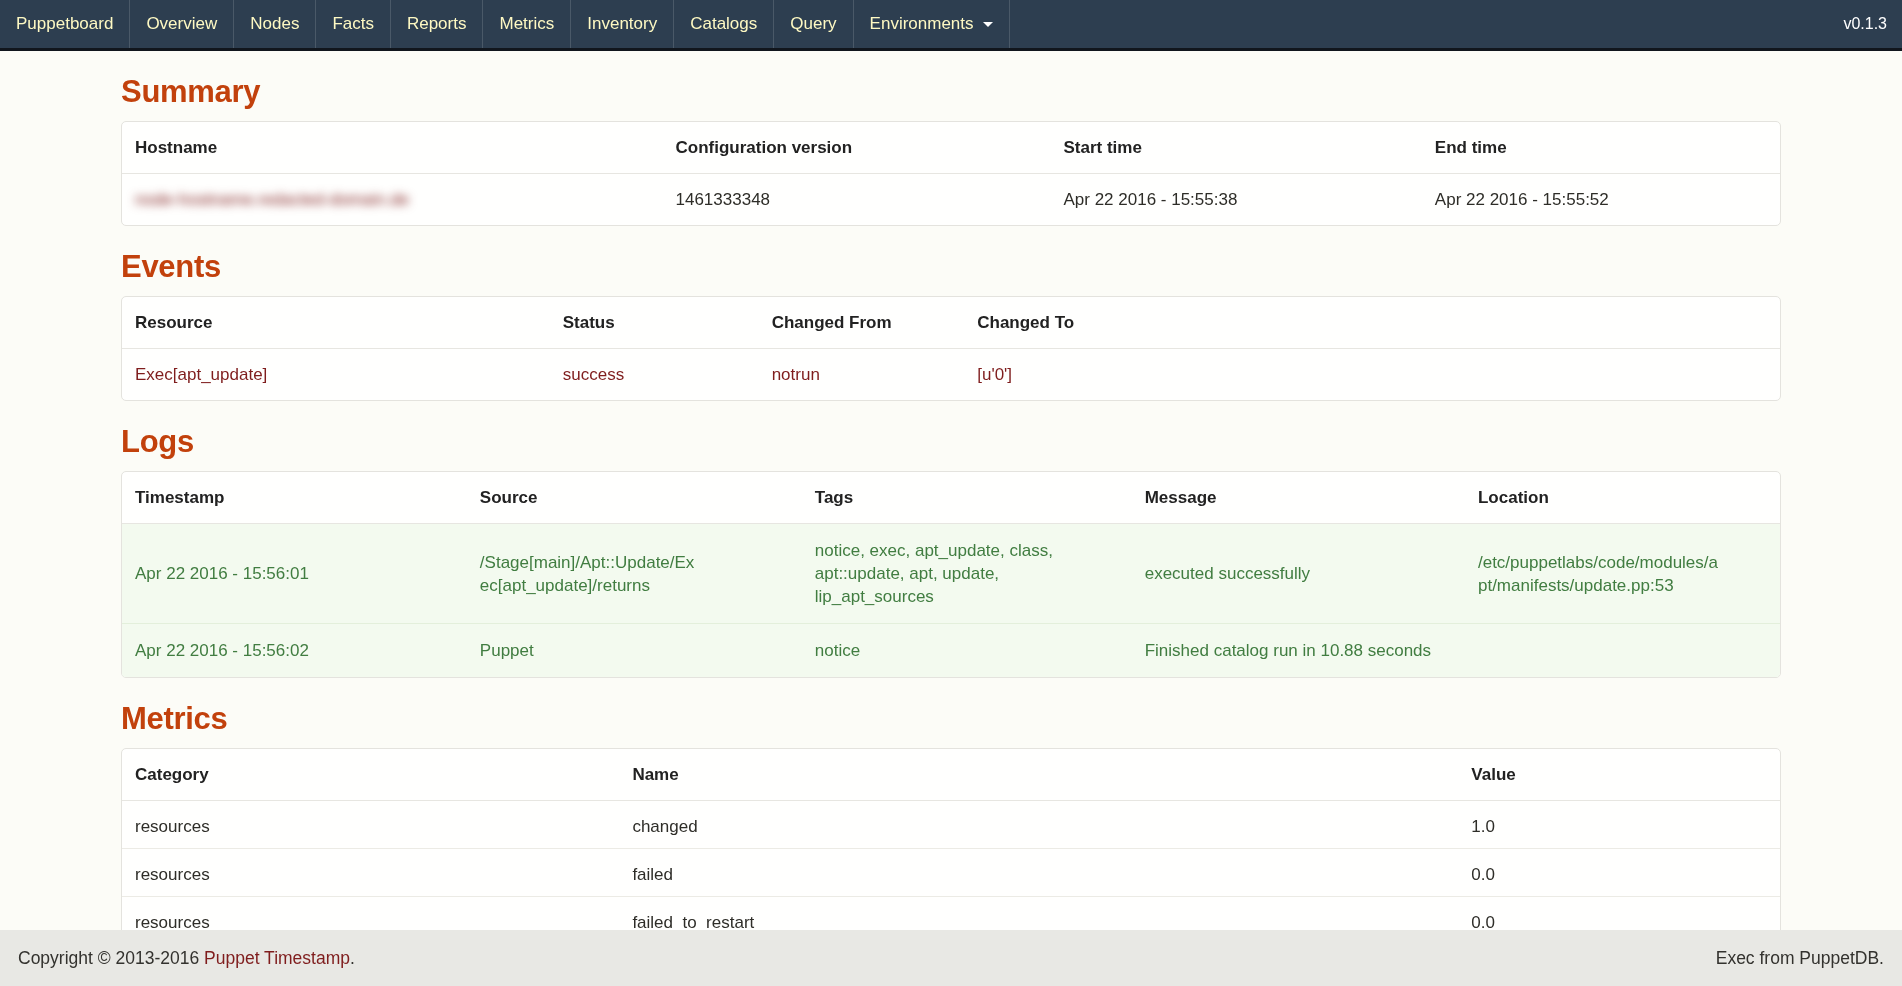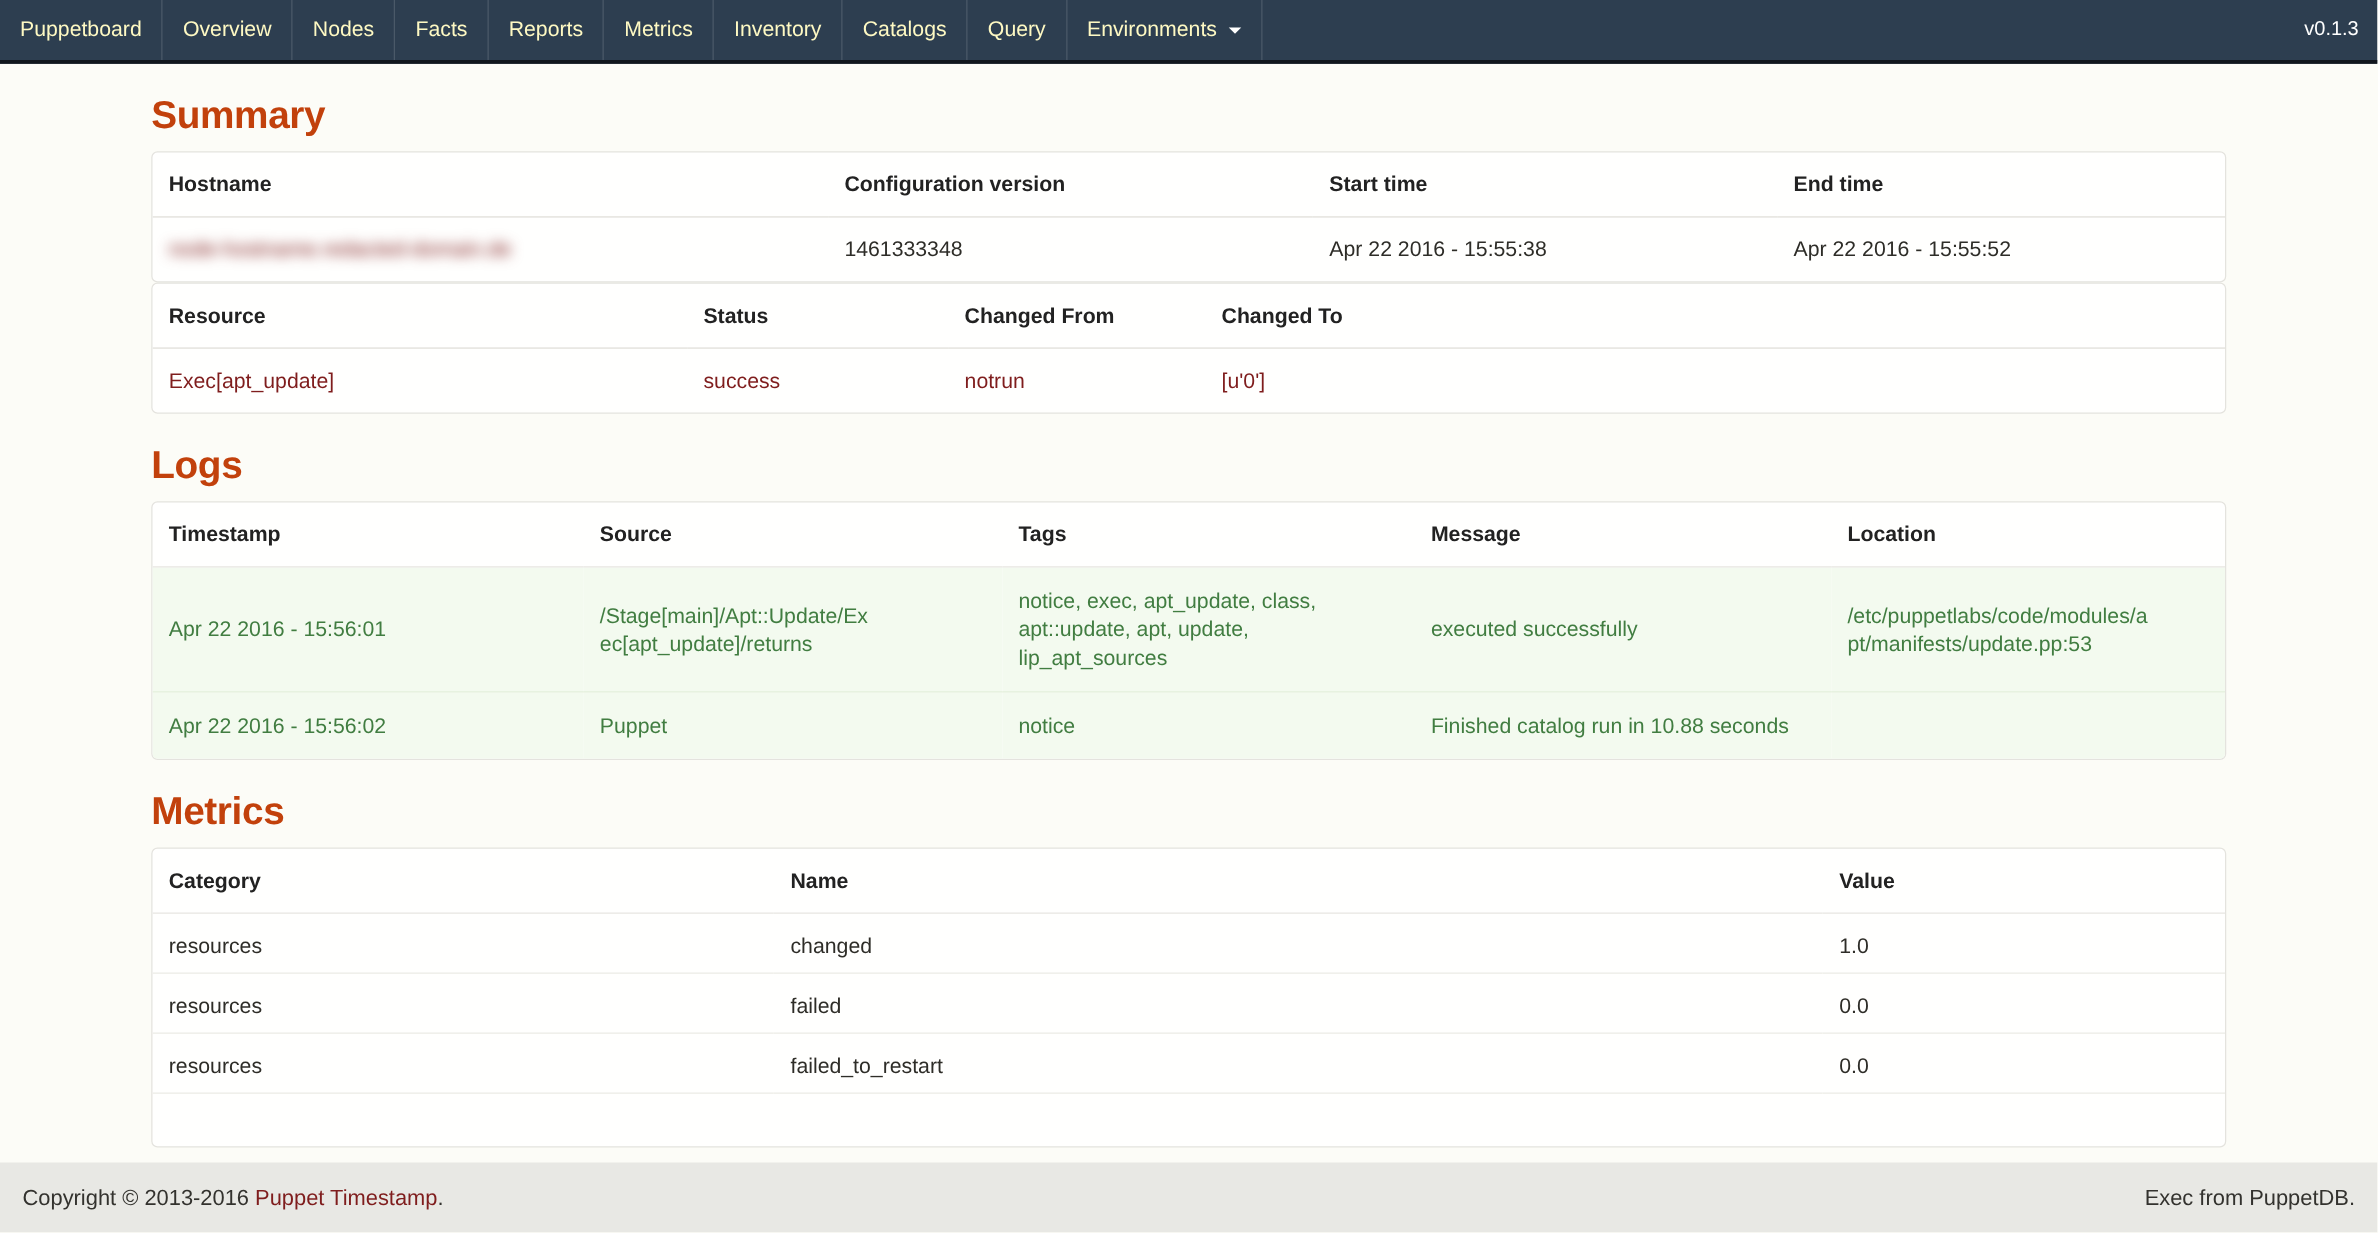--- a/index.html
+++ b/index.html
@@ -123,20 +123,21 @@
         <tr>
           <td><a class="link redacted">node-hostname.redacted-domain.de</a></td>
           <td>1461333348</td>
           <td>Apr 22 2016 - 15:55:38</td>
           <td>Apr 22 2016 - 15:55:52</td>
         </tr>
       </tbody>
     </table>
   </div>
 
+  <h2>Events</h2>
   <div class="panel">
     <table>
       <colgroup>
           <col style="width:25.8%">
           <col style="width:12.6%">
           <col style="width:12.4%">
           <col style="width:49.2%">
         </colgroup>
       <thead>
         <tr>

